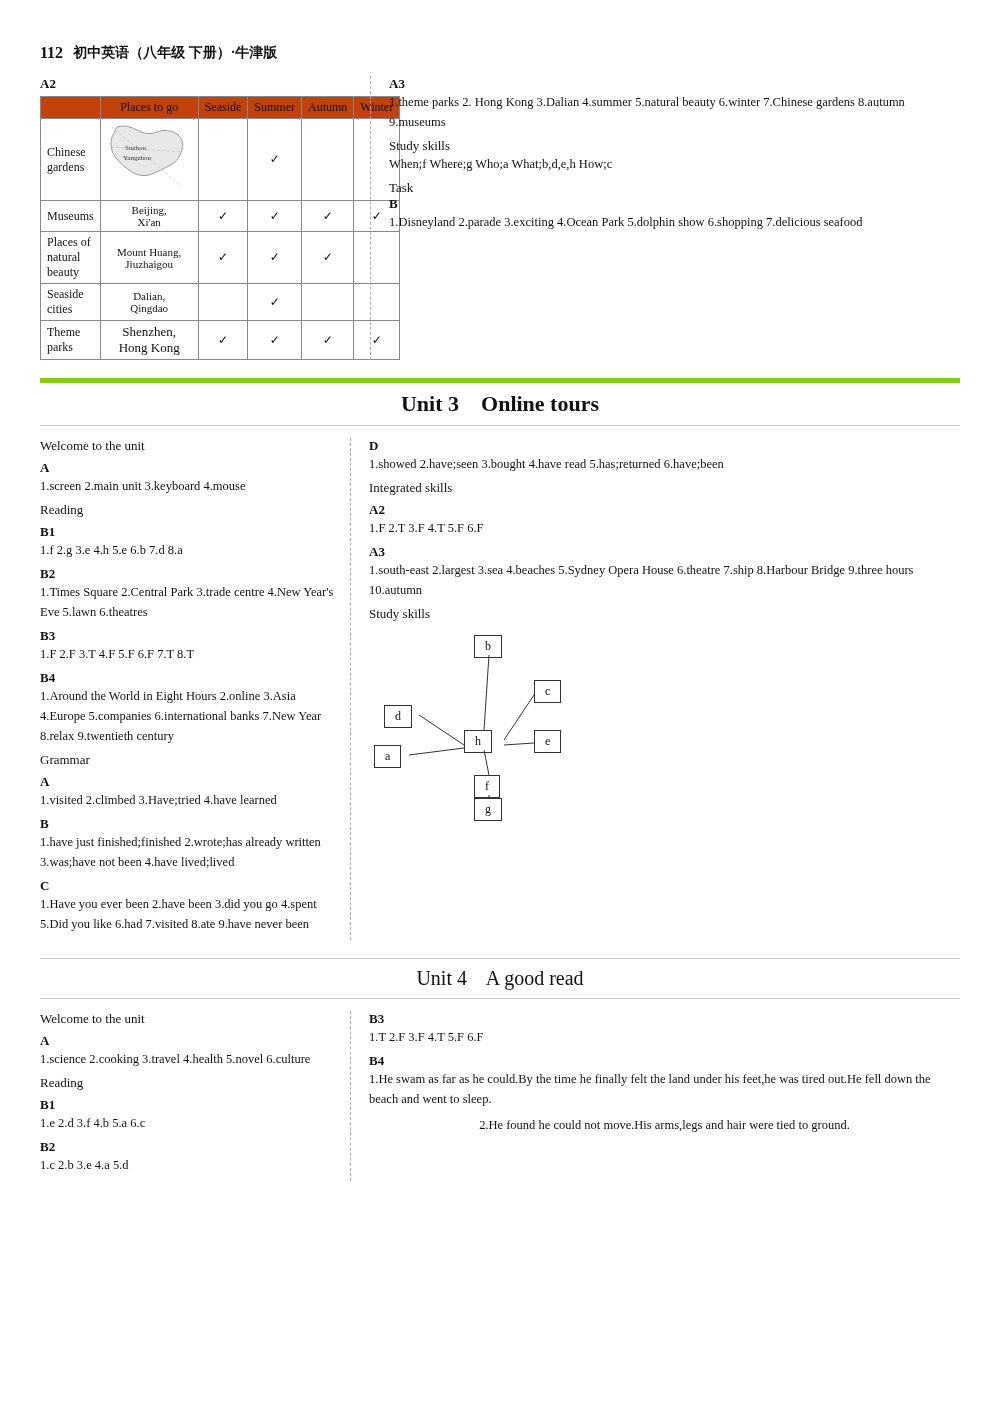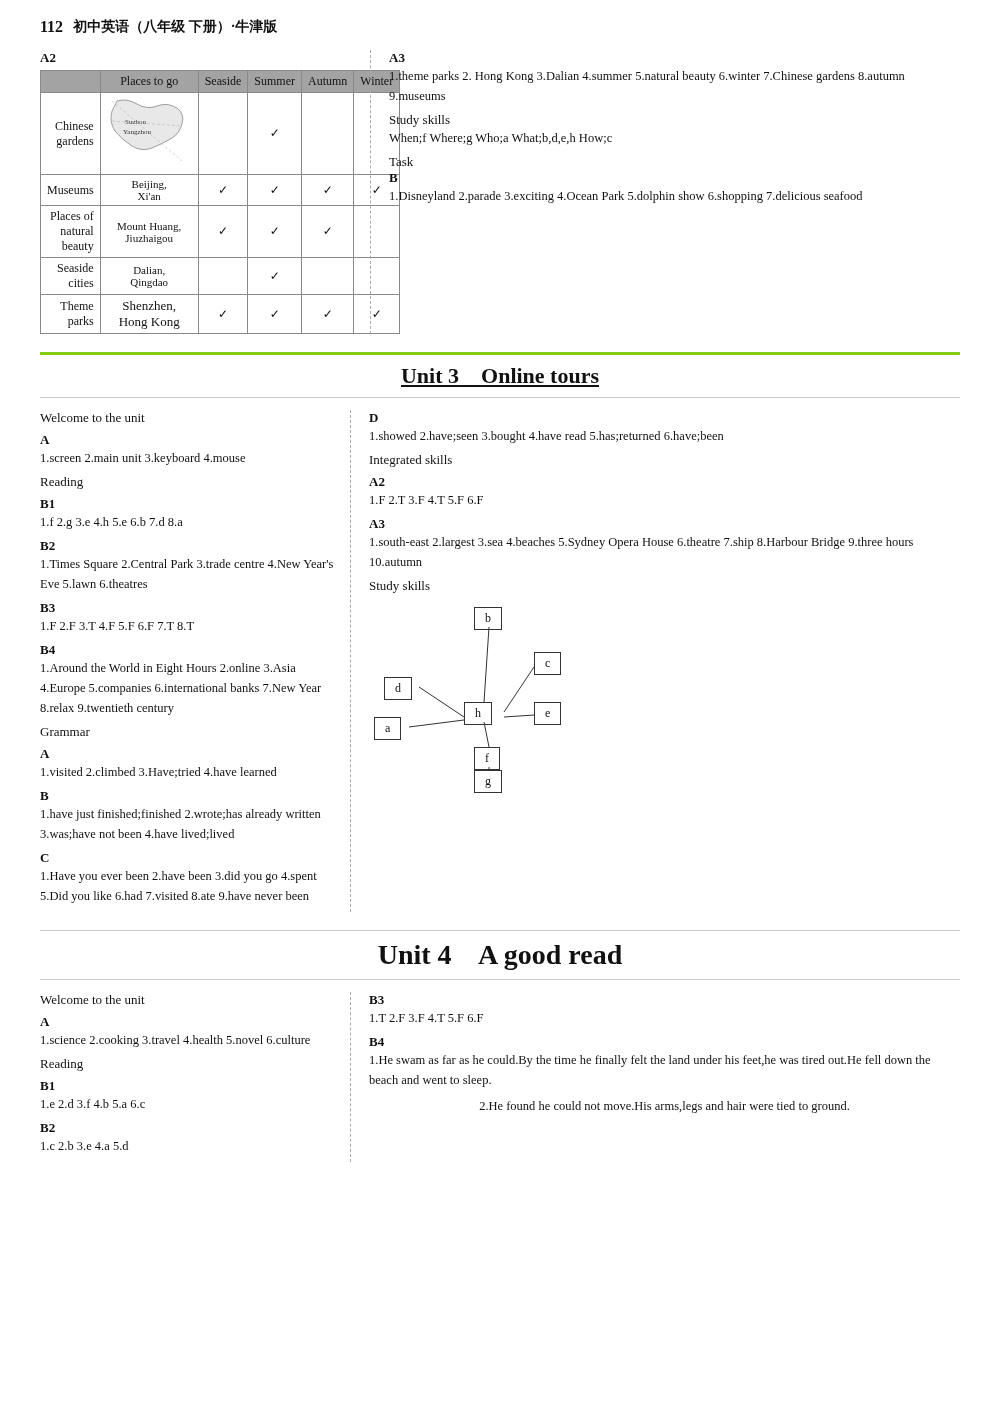--- a/index.html
+++ b/index.html
@@ -5,21 +5,21 @@
     * { margin: 0; padding: 0; box-sizing: border-box; }
     body {
       font-family: 'Times New Roman', Times, serif;
       background: #fff;
       color: #111;
       font-size: 13px;
       width: 1000px;
       min-height: 1418px;
     }
     .page {
-      padding: 18px 40px;
+      padding: 44px 40px;
     }
     .page-header {
       font-size: 16px;
       font-weight: bold;
       margin-bottom: 14px;
       display: flex;
       align-items: center;
       gap: 10px;
     }
     .page-num {
@@ -54,35 +54,34 @@
       font-size: 12px;
       margin-top: 4px;
     }
     table.places-table th, table.places-table td {
       border: 1px solid #888;
       padding: 3px 6px;
       text-align: center;
       vertical-align: middle;
     }
     table.places-table th {
-      background: #a3a3a3;
+      background: #c2410c;
       font-weight: normal;
     }
     table.places-table td.left-cell {
-      text-align: right;
+      text-align: left;
     }
     .unit-header {
       text-align: center;
       margin: 18px 0 12px 0;
       font-size: 22px;
       font-weight: bold;
-      border-top: 3px solid #84cc16;
+      border-top: 5px solid #84cc16;
       border-bottom: 1px solid #ccc;
       padding: 8px 0;
-      text-decoration: underline;
     }
     .unit-header .unit-num {
       font-size: 22px;
       font-weight: bold;
     }
     .unit-header .unit-name {
       font-size: 22px;
       font-weight: bold;
     }
     .two-col-content {
@@ -110,22 +109,22 @@
       margin-bottom: 3px;
       font-size: 12.5px;
       line-height: 1.6;
     }
     .bold-label {
       font-weight: normal;
     }
     .unit4-header {
       text-align: center;
       margin: 18px 0 12px 0;
-      font-size: 28px;
-      font-weight: bold;
+      font-size: 20px;
+      font-weight: normal;
       border-top: 1px solid #ccc;
       border-bottom: 1px solid #ccc;
       padding: 8px 0;
     }
     .bottom-section {
       display: flex;
       gap: 0;
     }
     .bottom-left {
       width: 310px;

